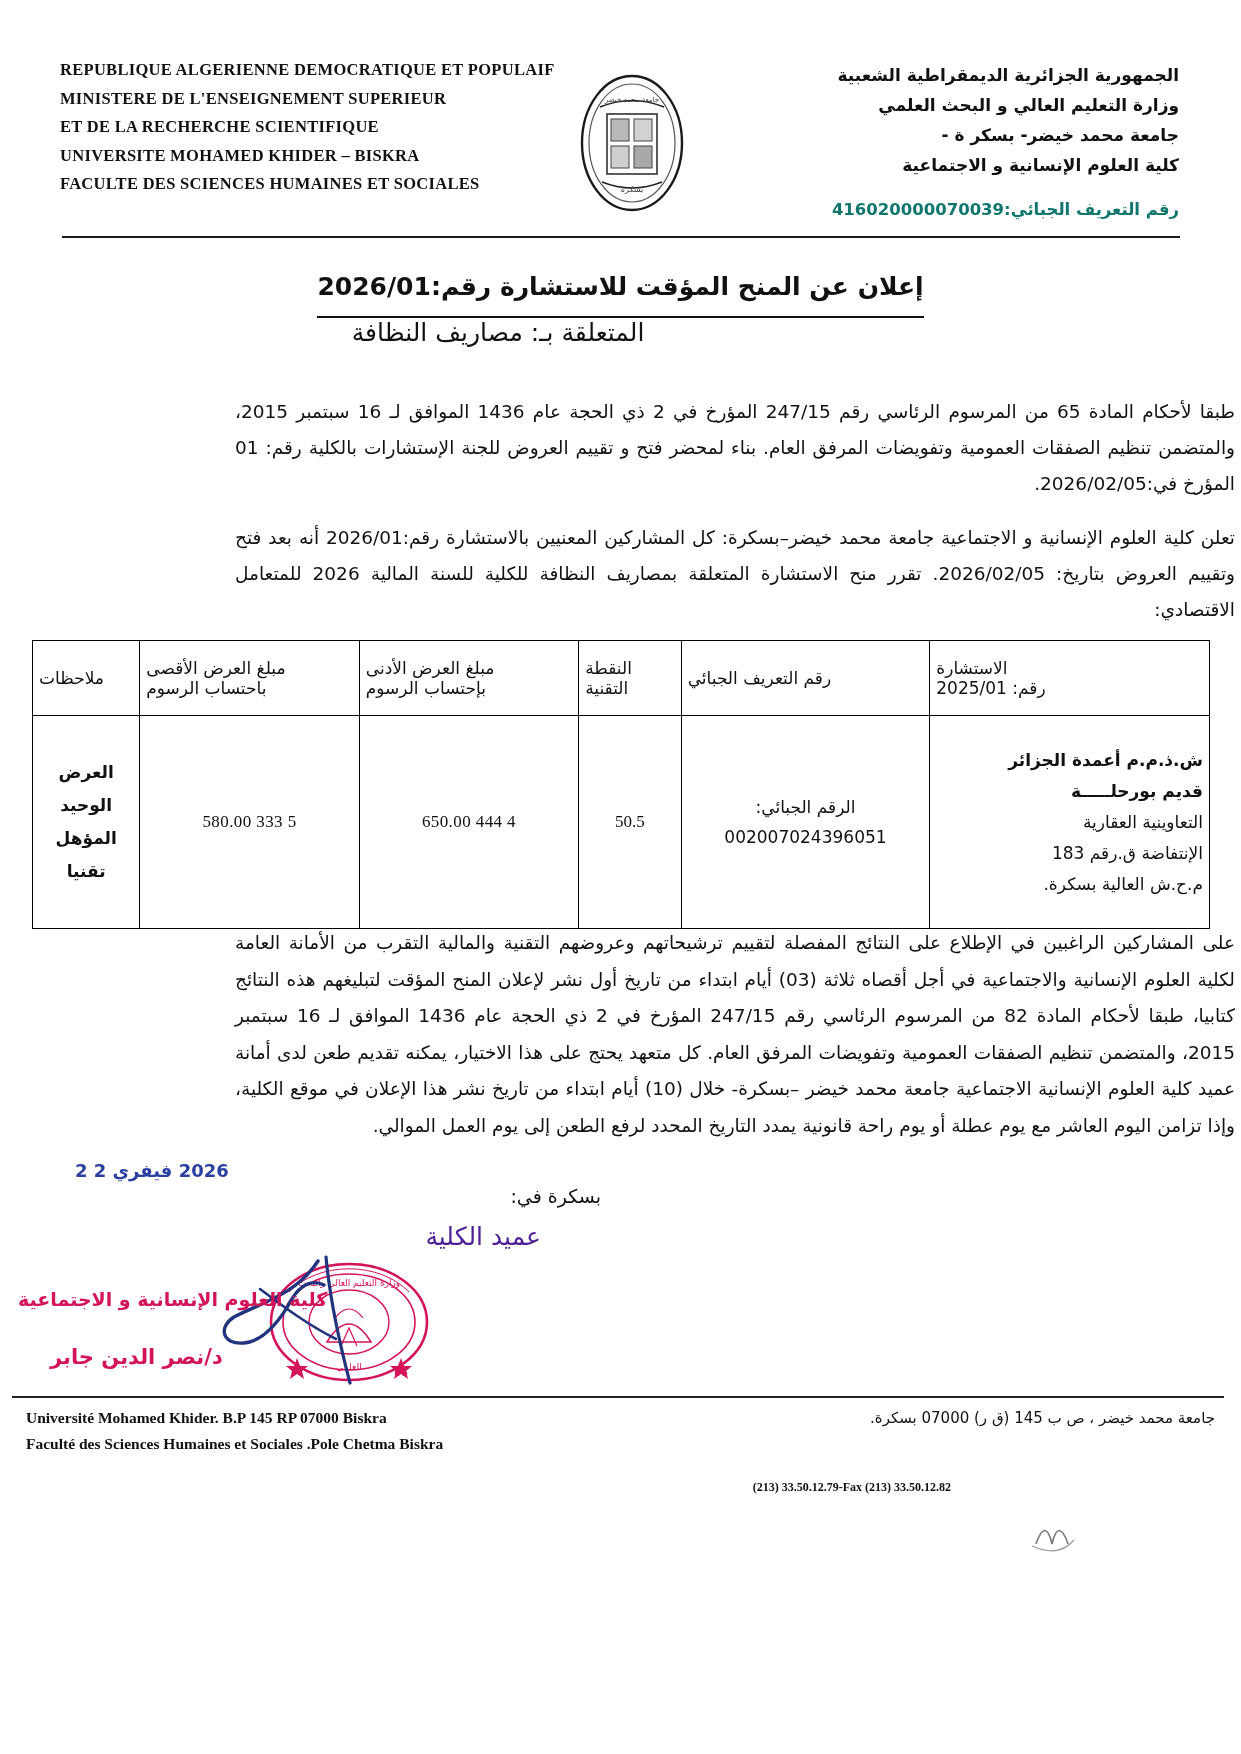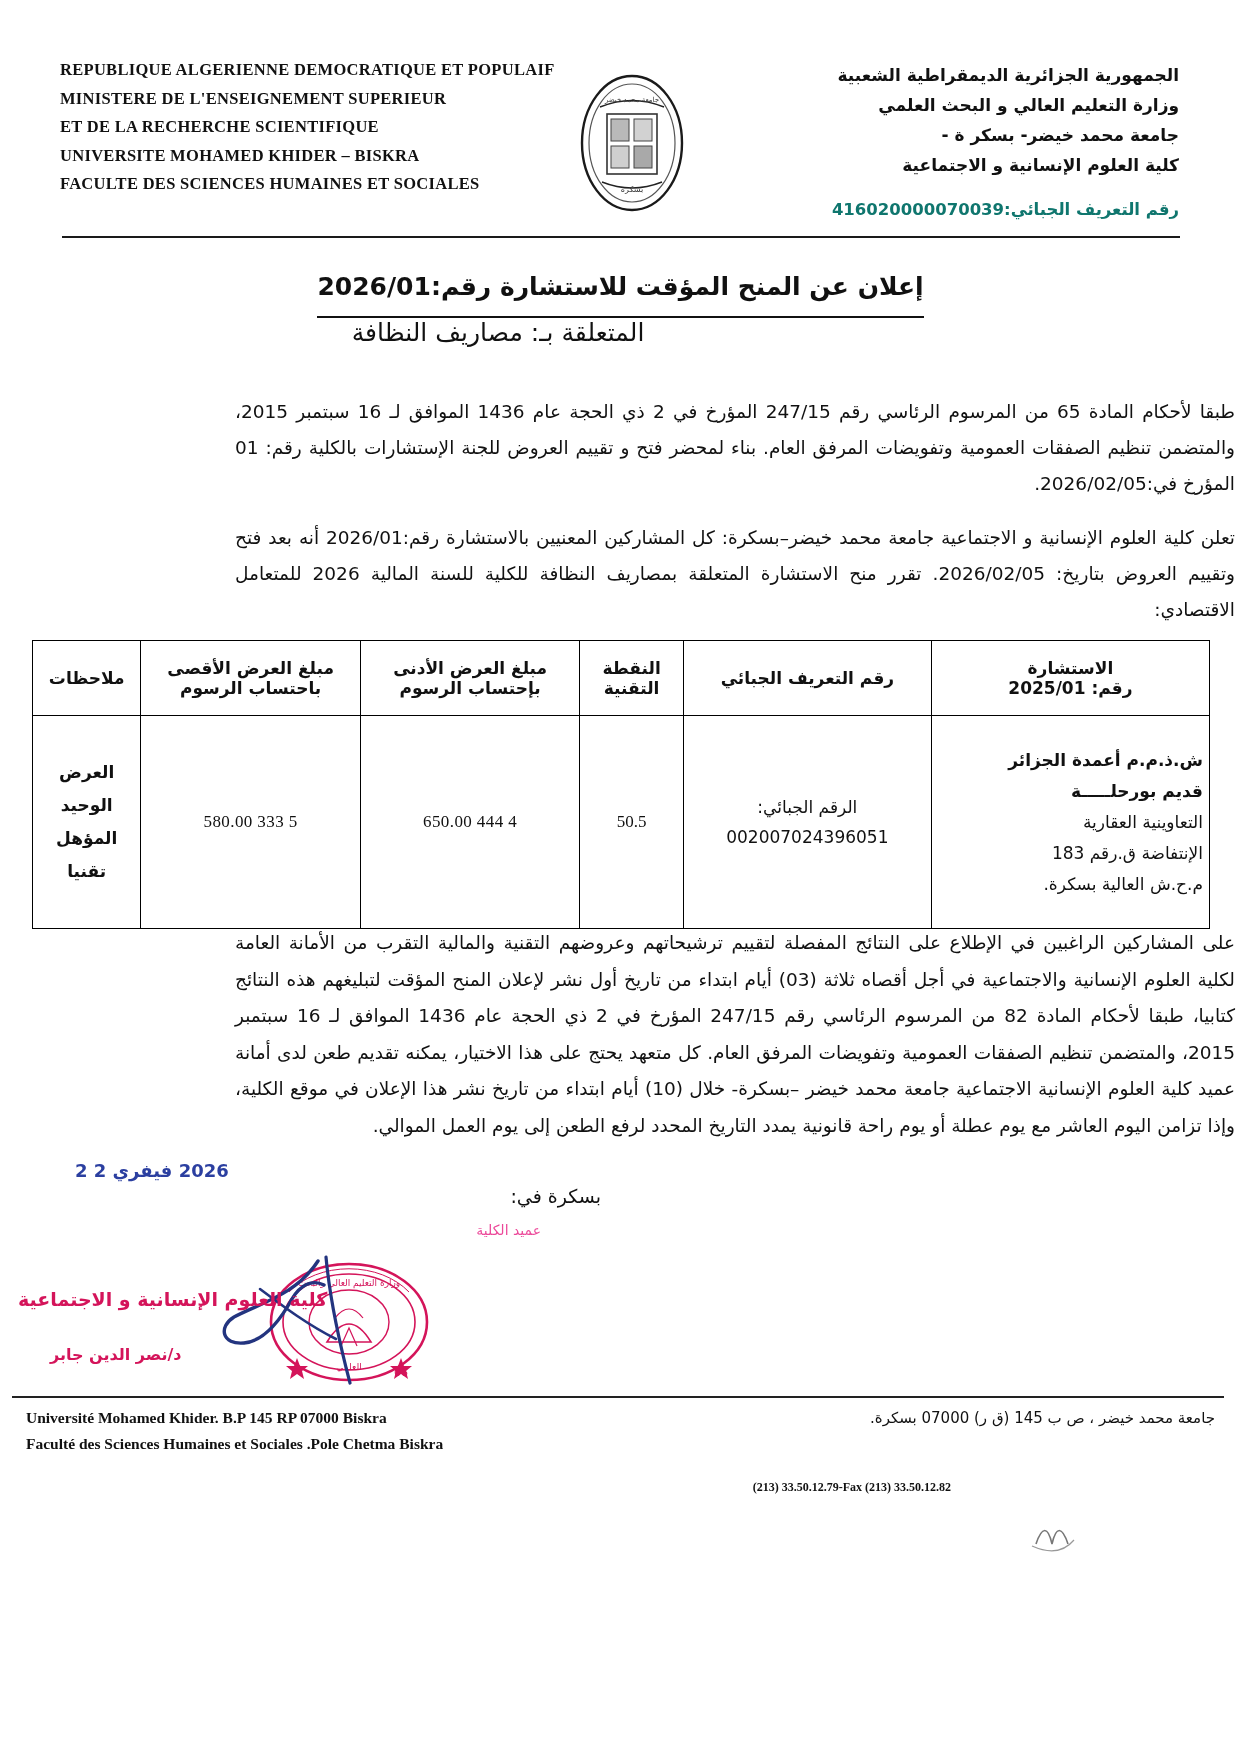--- a/index.html
+++ b/index.html
@@ -81,21 +81,21 @@
     border-collapse:collapse;direction:rtl;
     font-family:"DejaVu Sans", sans-serif;
   }
   .tbl td,.tbl th{
     border:1.6px solid #000;
     vertical-align:middle;
     padding:6px 6px;
     font-size:17px;
     color:#111;
   }
-  .tbl th{font-weight:bold;text-align:center;height:62px;}
+  .tbl th{font-weight:normal;text-align:left;height:62px;}
   .th-op{width:290px;margin-top:44px;}
   .th-fid{width:245px;}
   .th-note{width:95px;}
   .th-min{width:225px;}
   .th-max{width:225px;}
   .th-rem{width:98px;}
   .row-data td{height:200px;}
   .op-name{text-align:right;line-height:31px;}
   .op-name .b{font-weight:bold;}
   .fid{text-align:center;line-height:30px;font-size:17px;}
@@ -119,32 +119,32 @@
   }
   .stamp-date{
     position:absolute;left:75px;top:1160px;
     font-family:"DejaVu Sans", sans-serif;
     font-weight:bold;font-size:18px;color:#2b3fa0;
     letter-spacing:1px;direction:rtl;
   }
   .sig-role{
     position:absolute;right:700px;top:1222px;
     direction:rtl;font-family:"DejaVu Sans", sans-serif;
-    font-size:14px;color:#ec4899;
+    font-size:25px;color:#4c1d95;
   }
   .stamp-red-text{
     position:absolute;left:18px;top:1288px;
     font-family:"DejaVu Sans", sans-serif;
     font-weight:bold;font-size:19px;color:#d4145a;direction:rtl;
     white-space:nowrap;
   }
   .stamp-name{
     position:absolute;left:50px;top:1345px;
     font-family:"DejaVu Sans", sans-serif;
-    font-weight:bold;font-size:16px;color:#d4145a;direction:rtl;
+    font-weight:bold;font-size:21px;color:#d4145a;direction:rtl;
   }
   .seal-round{
     position:absolute;left:252px;top:1262px;width:195px;height:120px;
   }
   .handsig{
     position:absolute;left:200px;top:1255px;width:260px;height:130px;
   }
 
   
   .foot-rule{

